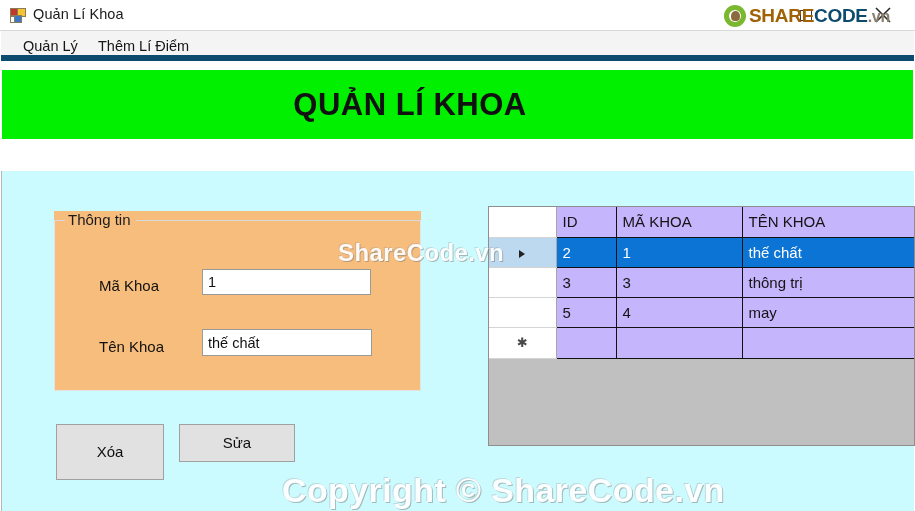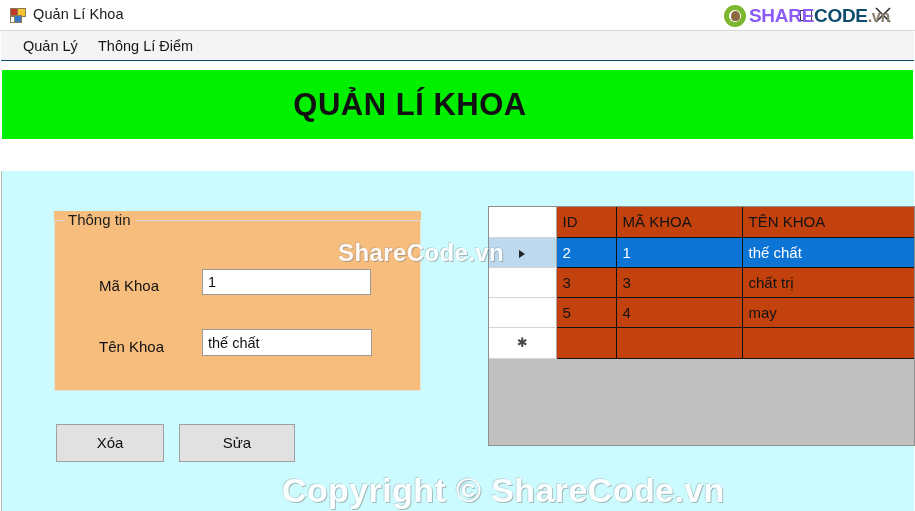--- a/index.html
+++ b/index.html
@@ -100,32 +100,32 @@
   }
   .logo-mark .leaf {
     position: absolute;
     left: 7px; top: 6px;
     width: 9px; height: 10px;
     background: #8a6a3e;
     border-radius: 60% 60% 50% 50%;
     z-index: 2;
   }
   .logo-text { font-size: 19px; font-weight: bold; letter-spacing: -0.3px; }
-  .logo-text .a { color: #8b5cf6; }
+  .logo-text .a { color: #a16207; }
   .logo-text .b { color: #0c4a6e; }
   .logo-text .c { color: #8a8070; font-size: 16px; }
 
   
   .menustrip {
     position: absolute;
     left: 1px; top: 31px;
     width: 913px;
     height: 30px;
     background: #f4f4f4;
-    border-bottom: 1px solid #0c4a6e;
+    border-bottom: 6px solid #0c4a6e;
     box-sizing: border-box;
   }
   .menu-item {
     position: absolute;
     top: 6px;
     font-size: 14.5px;
     color: #161616;
     white-space: nowrap;
     cursor: default;
     padding: 1px 4px;
@@ -224,21 +224,21 @@
     border: 1px solid #a0a0a0;
     box-sizing: border-box;
     font-family: "Liberation Sans", sans-serif;
     font-size: 15px;
     color: #0f0f0f;
     text-align: center;
     cursor: default;
     padding: 0;
     line-height: 36px;
   }
-  .btn.b0 { left: 54px;  top: 253px; width: 108px; height: 38px; }
+  .btn.b0 { left: 54px;  top: 253px; width: 108px; height: 56px; }
   .btn.b1 { left: 177px; top: 253px; width: 116px; height: 38px; }
   .btn.b2 { left: 303px; top: 253px; width: 108px; height: 38px; }
 
   
   .grid {
     position: absolute;
     left: 486px; top: 35px;
     width: 427px;
     height: 240px;
     background: #c0c0c0;
@@ -257,21 +257,21 @@
   .grid col.c-ma   { width: 126px; }
   .grid col.c-ten  { width: 174px; }
 
   .grid th, .grid td {
     height: 30px;
     padding: 0 6px;
     font-size: 15px;
     font-weight: normal;
     color: #141414;
     text-align: left;
-    background: #c2410c;
+    background: #c4b5fd;
     border-right: 1px solid #111111;
     border-bottom: 1px solid #111111;
     box-sizing: border-box;
     white-space: nowrap;
     overflow: hidden;
   }
   .grid th.hdr-sel, .grid td.rowhdr {
     background: #ffffff;
     border-right: 1px solid #a6a6a6;
     border-bottom: 1px solid #d4d4d4;
@@ -355,21 +355,21 @@
         <span class="leaf"></span>
       </span>
       <span class="logo-text">
         <span class="a">SHARE</span><span class="b">CODE</span><span class="c">.vn</span>
       </span>
     </div>
   </div>
 
   <div class="menustrip">
     <div class="menu-item m0">Quản Lý</div>
-    <div class="menu-item m1">Thông Lí Điểm</div>
+    <div class="menu-item m1">Thêm Lí Điểm</div>
   </div>
 
   <div class="banner">
     <div class="banner-title">QUẢN LÍ KHOA</div>
   </div>
 
   <div class="client">
 
     <div class="groupbox">
       <div class="gb-border"></div>
@@ -405,21 +405,21 @@
           <tr class="selected">
             <td class="rowhdr"><span class="arrow"></span></td>
             <td>2</td>
             <td>1</td>
             <td class="last-col">thế chất</td>
           </tr>
           <tr>
             <td class="rowhdr"></td>
             <td>3</td>
             <td>3</td>
-            <td class="last-col">chất trị</td>
+            <td class="last-col">thông trị</td>
           </tr>
           <tr>
             <td class="rowhdr"></td>
             <td>5</td>
             <td>4</td>
             <td class="last-col">may</td>
           </tr>
           <tr>
             <td class="rowhdr"><span class="newrow">✱</span></td>
             <td></td>

